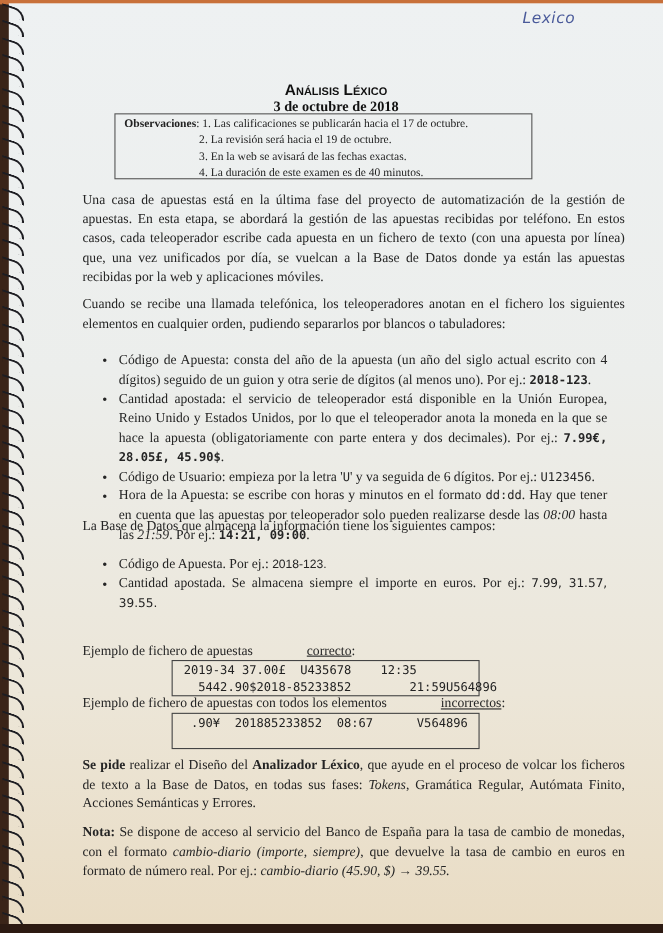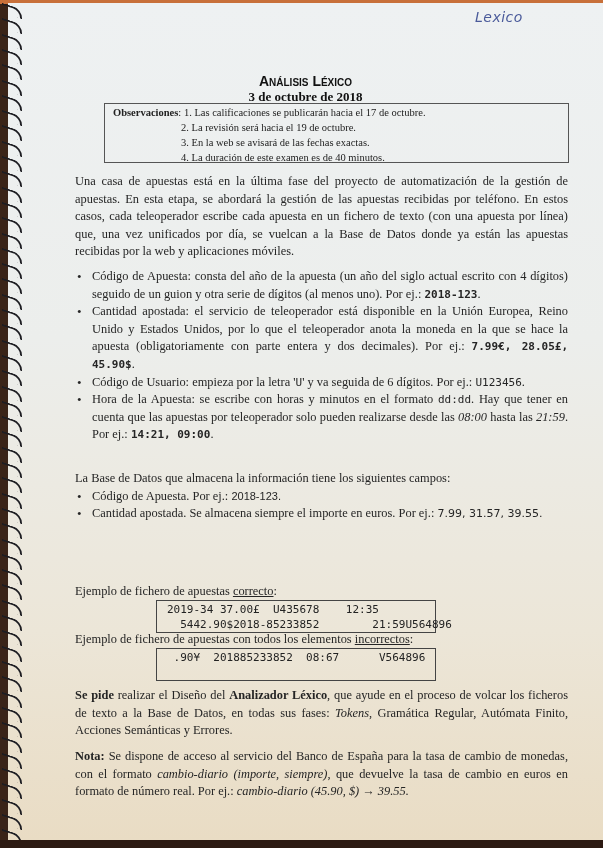--- a/index.html
+++ b/index.html
@@ -37,42 +37,42 @@
   .subtitle {
     position: absolute; left: 0; width: 595px; top: 70px; text-align: center;
     font-family: "Liberation Sans", "DejaVu Sans", sans-serif; font-weight: bold;
     font-size: 14px; font-variant: small-caps; color: #111;
   }
   .date {
     position: absolute; left: 0; width: 595px; top: 86px; text-align: center;
     font-weight: bold; font-size: 13px; color: #111;
   }
   .obs {
-    position: absolute; left: 96px; top: 100px; width: 465px; height: 60px;
+    position: absolute; left: 96px; top: 100px; width: 380px; height: 60px;
     border: 1px solid #555; font-size: 10.5px; line-height: 15px; padding: 1px 12px 0 8px; box-sizing: border-box;
   }
   .obs .lbl { font-weight: bold; }
   .obs .row { white-space: nowrap; }
   .obs .indent { padding-left: 68px; }
   .para {
     position: absolute; left: 67px; width: 493px; font-size: 12.4px; line-height: 17.6px;
     text-align: justify; color: #252525;
   }
   .mono { font-family: "DejaVu Sans Mono", "Liberation Mono", monospace; font-size: 11px; }
   .monob { font-family: "DejaVu Sans Mono", "Liberation Mono", monospace; font-size: 11px; font-weight: bold; }
-  ul { margin: 0; padding: 0 0 0 17px; list-style: none; }
+  ul { margin: 16px; padding: 0 0 0 17px; list-style: none; }
   li { position: relative; }
   li::before { content: "•"; position: absolute; left: -15px; top: 0; font-size: 13px; }
   .codebox {
     position: absolute; left: 148px; width: 280px; height: 33px; border: 1px solid #444;
     box-sizing: border-box; padding: 1px 0 0 10px;
     font-family: "DejaVu Sans Mono", "Liberation Mono", monospace; font-size: 11px; line-height: 15px;
     white-space: pre; color: #222;
   }
-  .u { text-decoration: underline; }
+  .u { text-decoration: underline; margin-left: 46px; }
   b { font-weight: bold; }
   i { }
   .bottom-shadow { position: absolute; left: 0; top: 840px; width: 603px; height: 8px; background: #2c1a12; }
 </style>
 </head>
 <body>
 
 <div class="topband"></div>
 <div class="page">
   <div class="handwritten">Lexico</div>
@@ -82,20 +82,21 @@
   <div class="obs">
     <div class="row"><span class="lbl">Observaciones</span><span>: </span><span>1. Las calificaciones se publicarán hacia el 17 de octubre.</span></div>
     <div class="row indent">2. La revisión será hacia el 19 de octubre.</div>
     <div class="row indent">3. En la web se avisará de las fechas exactas.</div>
     <div class="row indent">4. La duración de este examen es de 40 minutos.</div>
   </div>
 
   <div class="para" style="top:170px">Una casa de apuestas está en la última fase del proyecto de automatización de la gestión de apuestas. En esta etapa, se abordará la gestión de las apuestas recibidas por teléfono. En estos casos, cada teleoperador escribe cada apuesta en un fichero de texto (con una apuesta por línea) que, una vez unificados por día, se vuelcan a la Base de Datos donde ya están las apuestas recibidas por la web y aplicaciones móviles.</div>
 
   <div class="para" style="top:265px">
+    <div>Cuando se recibe una llamada telefónica, los teleoperadores anotan en el fichero los siguientes elementos en cualquier orden, pudiendo separarlos por blancos o tabuladores:</div>
     <ul>
       <li><span>Código de Apuesta: consta del año de la apuesta (un año del siglo actual escrito con 4 dígitos) seguido de un guion y otra serie de dígitos (al menos uno). Por ej.: </span><span class="monob">2018-123</span><span>.</span></li>
       <li><span>Cantidad apostada: el servicio de teleoperador está disponible en la Unión Europea, Reino Unido y Estados Unidos, por lo que el teleoperador anota la moneda en la que se hace la apuesta (obligatoriamente con parte entera y dos decimales). Por ej.: </span><span class="monob">7.99€, 28.05£, 45.90$</span><span>.</span></li>
       <li><span>Código de Usuario: empieza por la letra '</span><span class="mono">U</span><span>' y va seguida de 6 dígitos. Por ej.: </span><span class="mono">U123456</span><span>.</span></li>
       <li><span>Hora de la Apuesta: se escribe con horas y minutos en el formato </span><span class="mono">dd:dd</span><span>. Hay que tener en cuenta que las apuestas por teleoperador solo pueden realizarse desde las </span><i>08:00</i><span> hasta las </span><i>21:59</i><span>. Por ej.: </span><span class="monob">14:21, 09:00</span><span>.</span></li>
     </ul>
   </div>
 
   <div class="para" style="top:467px">
     <div>La Base de Datos que almacena la información tiene los siguientes campos:</div>

